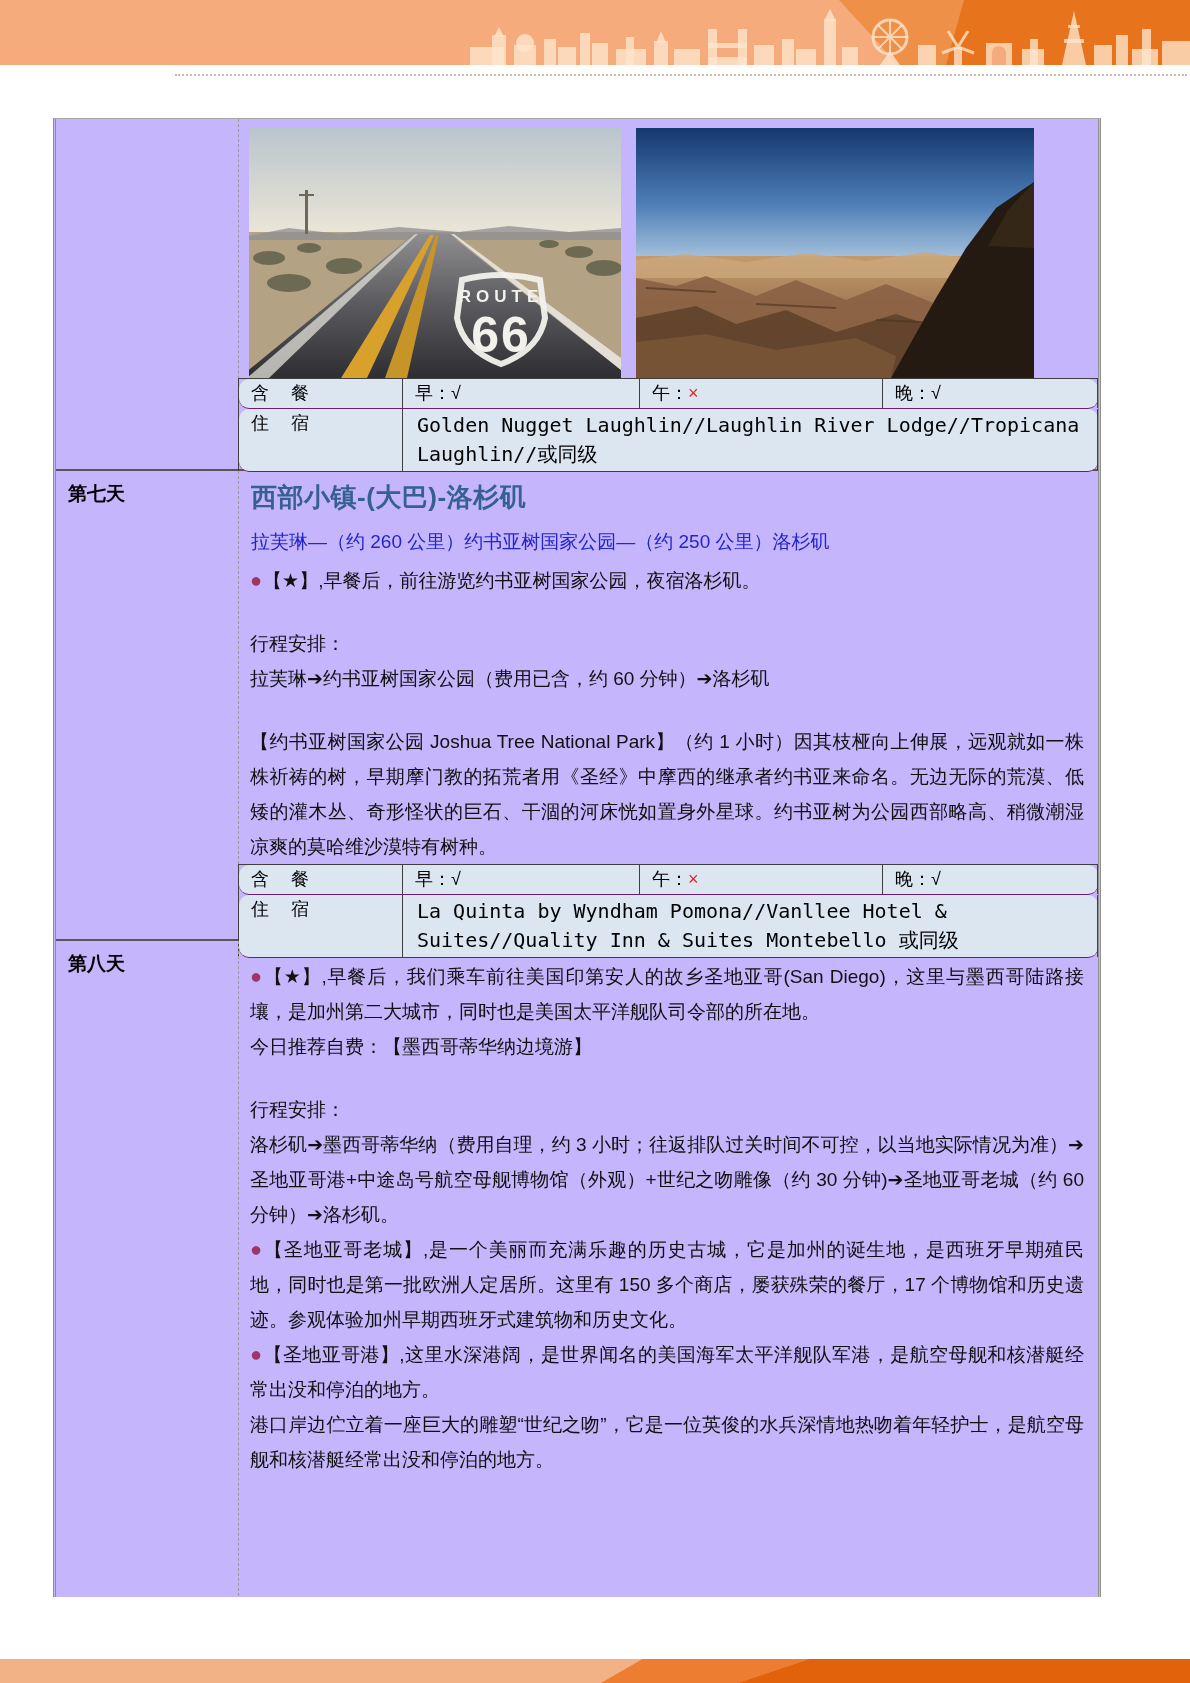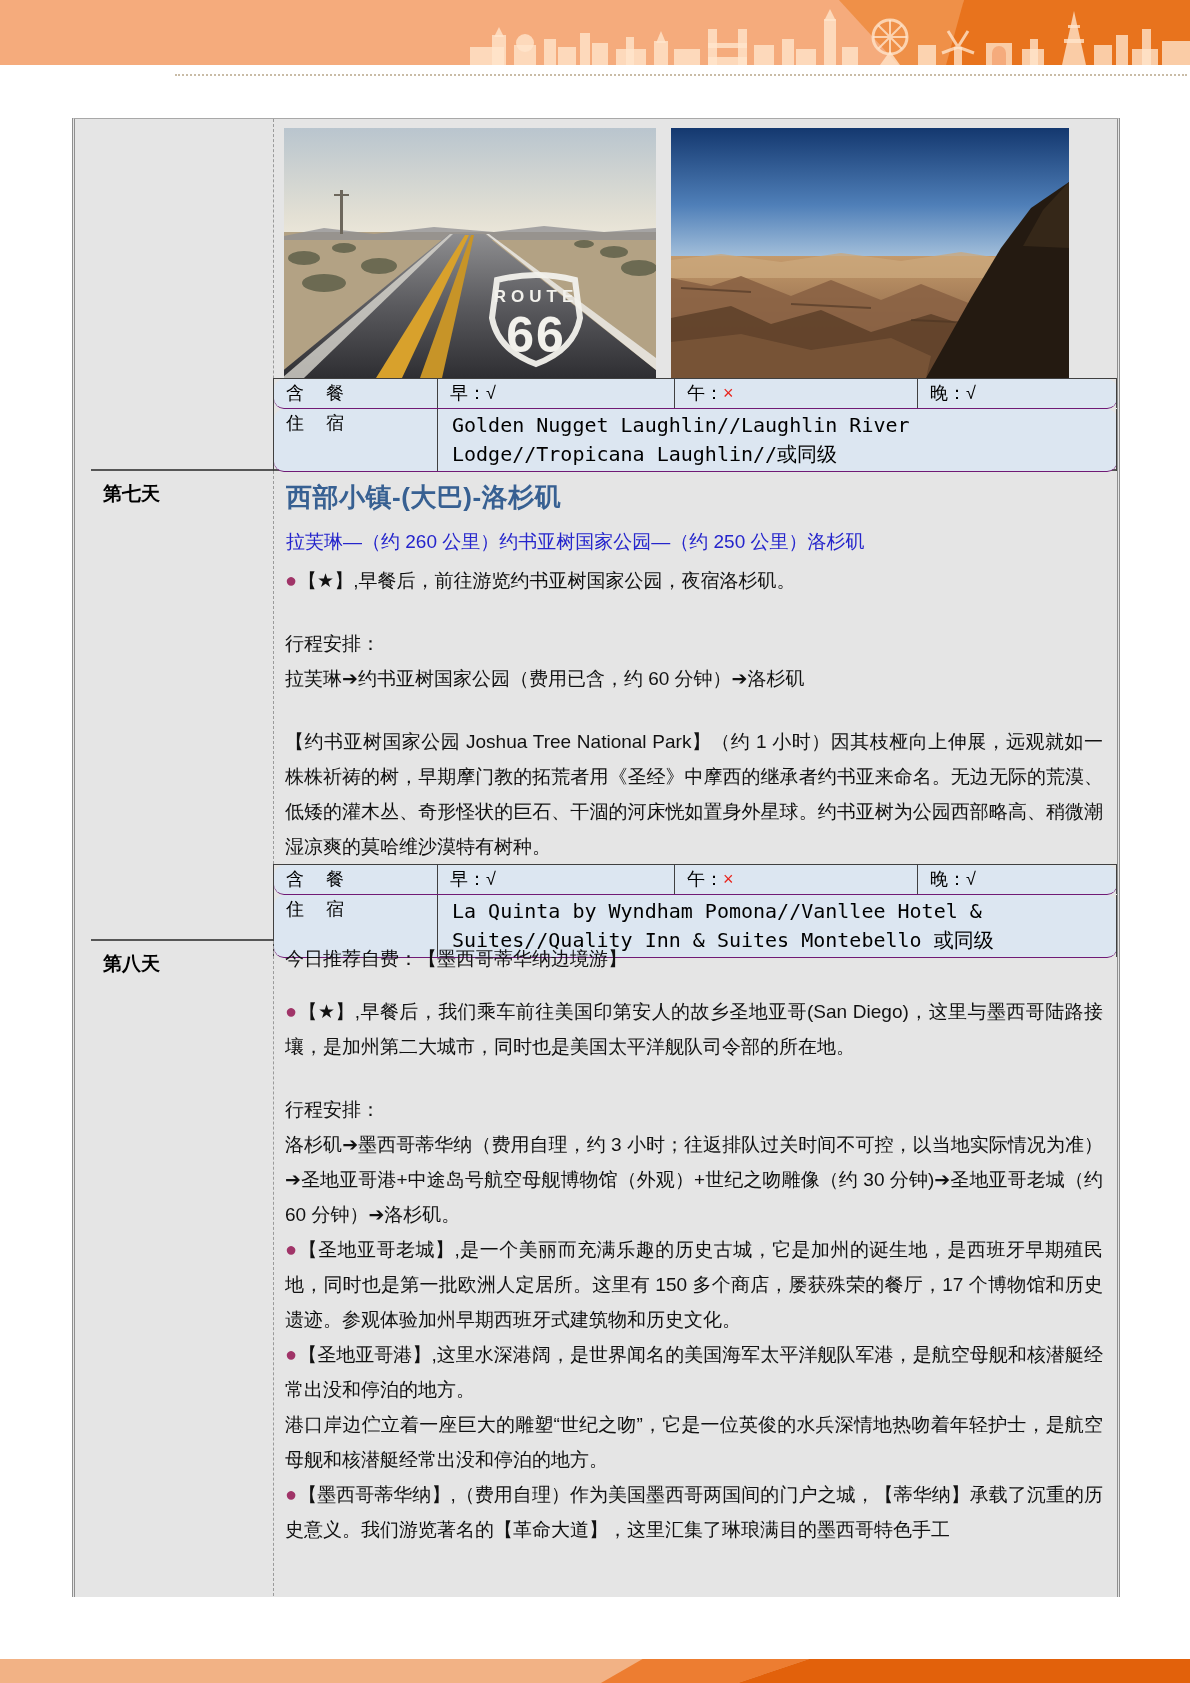--- a/index.html
+++ b/index.html
@@ -15,23 +15,23 @@
   .skyline { position:absolute; right:0; bottom:0; width:720px; height:60px; }
   .dotted-rule { position:absolute; top:74px; left:175px; width:1012px; height:0;
                  border-top:2px dotted #c9bca7; }
   .footer-band { position:absolute; bottom:0; left:0; width:1190px; height:24px; background:#f2b285; }
   .footer-band .ft-mid  { position:absolute; inset:0; background:#ed7d31;
                           clip-path:polygon(54% 0, 68% 0, 62% 100%, 50.5% 100%); }
   .footer-band .ft-dark { position:absolute; inset:0; background:#e2610b;
                           clip-path:polygon(68% 0, 100% 0, 100% 100%, 62% 100%); }
 
   
-  .doc-table { position:absolute; left:72px; top:118px; width:1048px; height:1479px;
+  .doc-table { position:absolute; left:53px; top:118px; width:1048px; height:1479px;
                box-sizing:border-box; border-left:3px double #8f8f8f; border-right:3px double #8f8f8f;
-               border-top:1px solid #a8a8a8; background:#e5e5e5;padding-left:16px; }
+               border-top:1px solid #a8a8a8; background:#c4b5fd; }
   .t-row { display:flex; box-sizing:border-box; width:100%; }
   .row-cont { height:350px; }
   .row-day7 { height:470px; border-top:2px solid #565656; }
   .row-day8 { height:657px; border-top:2px solid #565656; overflow:hidden; }
   .day-col { width:183px; flex:none; box-sizing:border-box; border-right:1px dashed #9a9a9a;
              padding:10px 0 0 12px; }
   .day-label { font-size:19px; font-weight:bold; color:#000; }
   .content-col { flex:1; min-width:0; display:flex; flex-direction:column; box-sizing:border-box; }
 
   
@@ -230,29 +230,28 @@
           </div>
         </div>
       </div>
     </div>
 
     <div class="t-row row-day8">
       <div class="day-col">
         <div class="day-label">第八天</div>
       </div>
       <div class="content-col">
+        <div class="para first" style="margin-top:18px"><span class="bullet">●</span><span>【★】,早餐后，我们乘车前往美国印第安人的故乡圣地亚哥(San Diego)，这里与墨西哥陆路接壤，是加州第二大城市，同时也是美国太平洋舰队司令部的所在地。</span></div>
         <div class="para">今日推荐自费：【墨西哥蒂华纳边境游】</div>
-        <div class="para first" style="margin-top:18px"><span class="bullet">●</span><span>【★】,早餐后，我们乘车前往美国印第安人的故乡圣地亚哥(San Diego)，这里与墨西哥陆路接壤，是加州第二大城市，同时也是美国太平洋舰队司令部的所在地。</span></div>
         <div class="gap"></div>
         <div class="para">行程安排：</div>
         <div class="para">洛杉矶➔墨西哥蒂华纳（费用自理，约 3 小时；往返排队过关时间不可控，以当地实际情况为准）➔圣地亚哥港+中途岛号航空母舰博物馆（外观）+世纪之吻雕像（约 30 分钟)➔圣地亚哥老城（约 60 分钟）➔洛杉矶。</div>
         <div class="para"><span class="bullet">●</span><span>【圣地亚哥老城】,是一个美丽而充满乐趣的历史古城，它是加州的诞生地，是西班牙早期殖民地，同时也是第一批欧洲人定居所。这里有 150 多个商店，屡获殊荣的餐厅，17 个博物馆和历史遗迹。参观体验加州早期西班牙式建筑物和历史文化。</span></div>
         <div class="para"><span class="bullet">●</span><span>【圣地亚哥港】,这里水深港阔，是世界闻名的美国海军太平洋舰队军港，是航空母舰和核潜艇经常出没和停泊的地方。</span></div>
         <div class="para">港口岸边伫立着一座巨大的雕塑“世纪之吻”，它是一位英俊的水兵深情地热吻着年轻护士，是航空母舰和核潜艇经常出没和停泊的地方。</div>
-        <div class="para"><span class="bullet">●</span><span>【墨西哥蒂华纳】,（费用自理）作为美国墨西哥两国间的门户之城，【蒂华纳】承载了沉重的历史意义。我们游览著名的【革命大道】，这里汇集了琳琅满目的墨西哥特色手工</span></div>
       </div>
     </div>
 
   </div>
 
   <div class="footer-band">
     <div class="ft-mid"></div>
     <div class="ft-dark"></div>
   </div>
 

